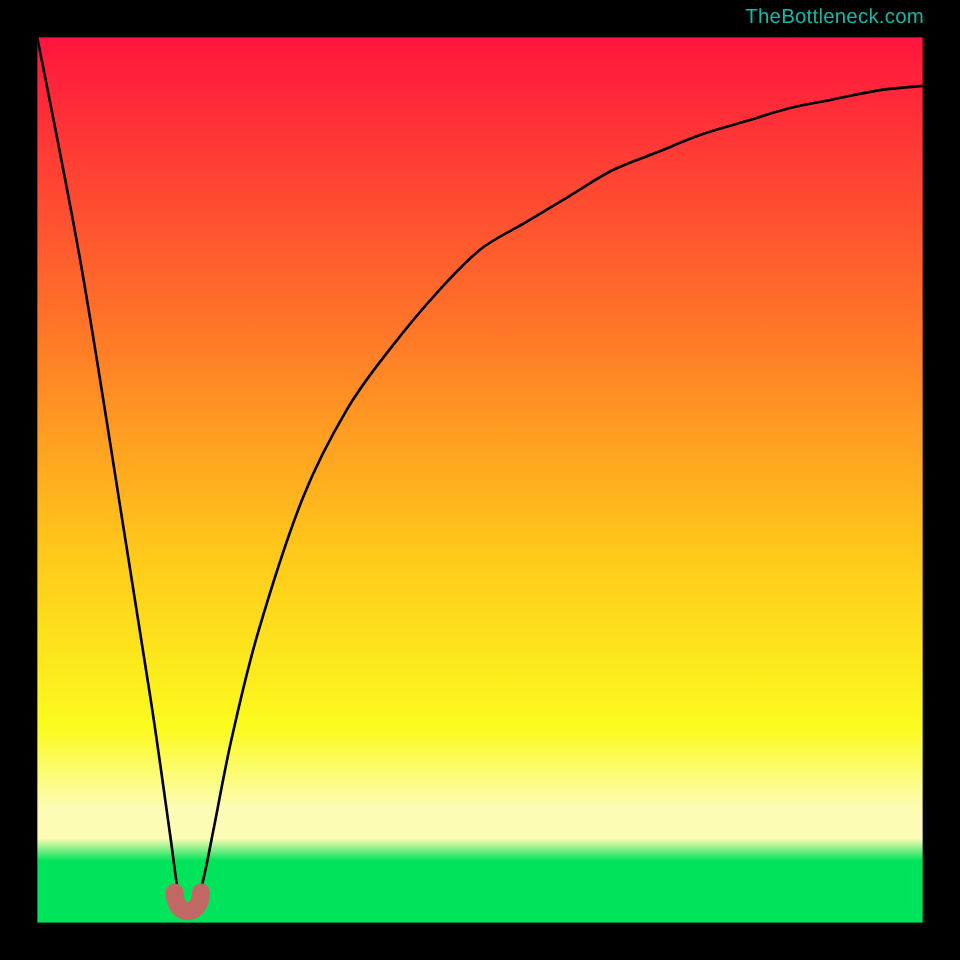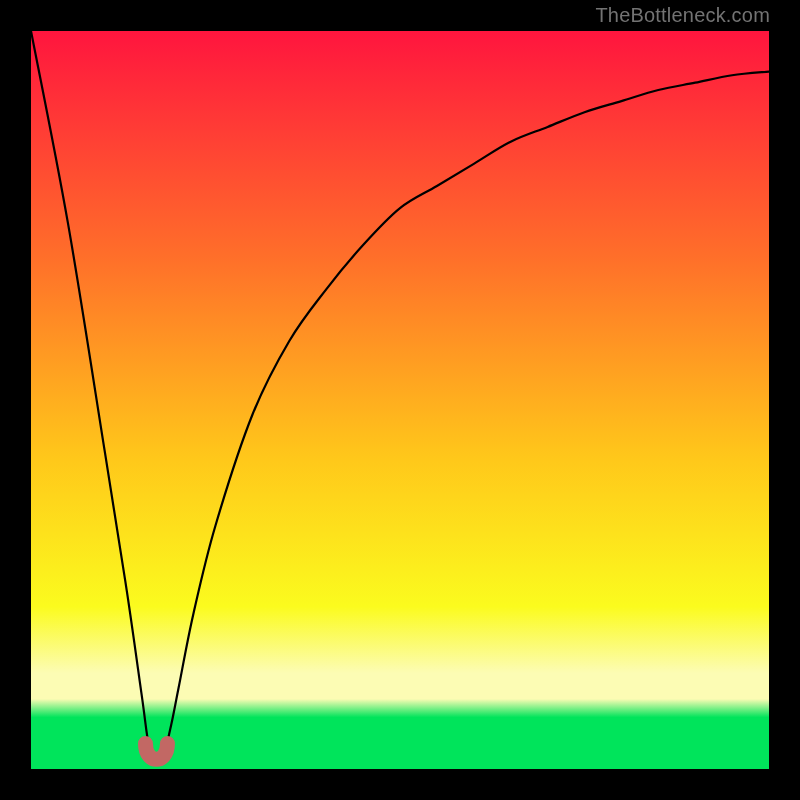--- a/index.html
+++ b/index.html
@@ -20,22 +20,22 @@
     position: absolute;
     left: 31px;
     top: 31px;
     width: 738px;
     height: 738px;
   }
   .watermark {
     position: absolute;
     top: 4px;
     right: 30px;
-    color: #737373;
-    font-size: 20px;
+    color: #14b8a6;
+    font-size: 17px;
     font-weight: 500;
     letter-spacing: 0.2px;
   }
   svg { display: block; }
 </style>
 </head>
 <body>
 
 <div class="frame">
 

